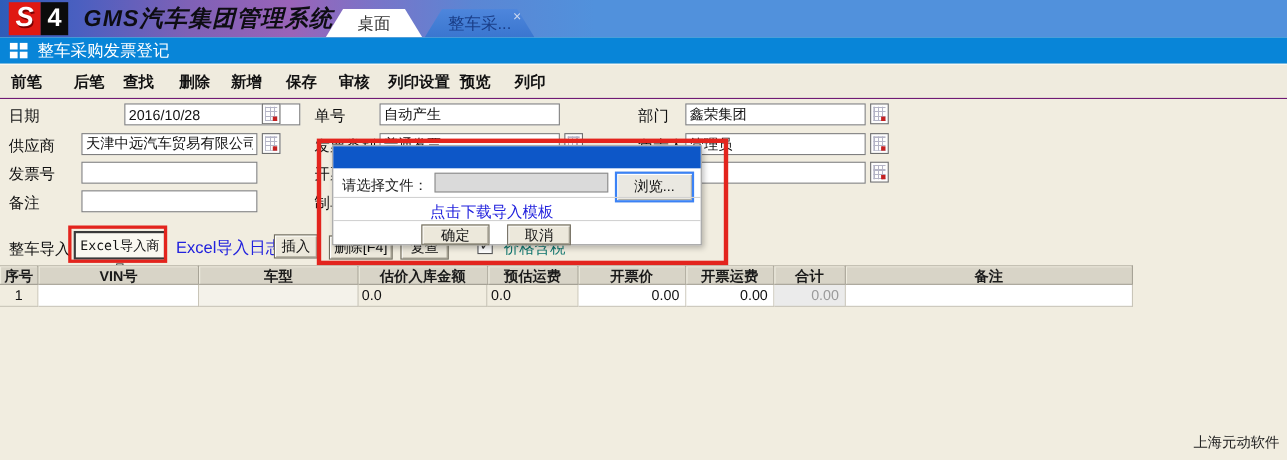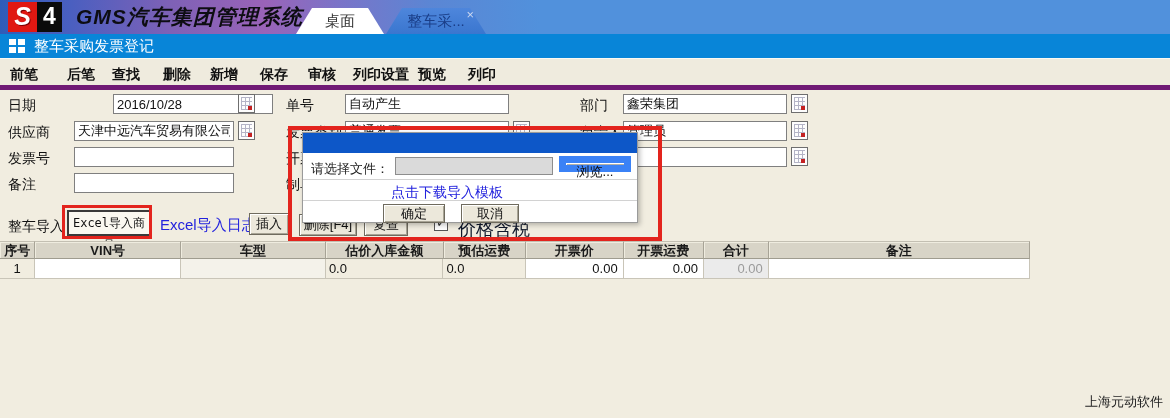--- a/index.html
+++ b/index.html
@@ -25,21 +25,21 @@
 
   
   .pagebar { position:absolute; left:0; top:34px; width:1170px; height:24px; background:#0885d8; }
   .winicon { position:absolute; left:9px; top:5px; width:16px; height:15px; display:grid;
     grid-template-columns:7px 7px; grid-template-rows:6px 6px; gap:2px; }
   .winicon div { background:#fff; }
   .pagetitle { position:absolute; left:34px; top:3px; color:#fff; font-size:15px; }
 
   
   .toolbar { position:absolute; left:0; top:58px; width:1170px; height:32px; background:#efebde;
-    border-top:1px solid #fbf9f2; border-bottom:5px solid #701a75; }
+    border-top:1px solid #fbf9f2; border-bottom:1px solid #701a75; }
   .tool-item { position:absolute; top:7px; font-size:14px; font-weight:bold; color:#111; cursor:default; }
 
   
   .flabel { position:absolute; font-size:14px; color:#111; }
   .field { position:absolute; height:20px; border:1px solid #7f7f7f; background:#fff; font-size:13px;
     padding:1px 3px; font-family:"Liberation Sans","DejaVu Sans",sans-serif; color:#111; }
   .cal { position:absolute; width:17px; height:19px; border:1px solid #6e6e6e; background:#fdfdfd; }
   .cal::before { content:""; position:absolute; inset:2px;
     background-image:repeating-linear-gradient(to right,#b4b4c6 0 1px,transparent 1px 4px),
                      repeating-linear-gradient(to bottom,#b4b4c6 0 1px,transparent 1px 4px); }
@@ -53,21 +53,21 @@
     font-family:"DejaVu Sans Mono","Liberation Mono",monospace; }
   .link { color:#2222dd; font-size:15px; cursor:pointer; }
   .excel-log { position:absolute; left:160px; top:9px; }
   .btn3d { background:#ece8db; border:1px solid #6f6b5e; box-shadow:inset 1px 1px 0 #fff,inset -1px -1px 0 #a8a495;
     font-size:13px; color:#111; text-align:center; }
   .insert-btn { position:absolute; left:249px; top:6px; width:40px; height:22px; line-height:20px; }
   .delete-btn { position:absolute; left:299px; top:7px; width:58px; height:22px; line-height:20px; }
   .recheck-btn { position:absolute; left:364px; top:7px; width:44px; height:22px; line-height:20px; }
   .cb { position:absolute; left:434px; top:10px; width:14px; height:14px; background:#fff; border:1px solid #555; }
   .cb::after { content:"✓"; position:absolute; left:1px; top:-3px; font-size:13px; font-weight:bold; color:#333; }
-  .tax-label { position:absolute; left:458px; top:10px; font-size:18px; color:#0f172a; }
+  .tax-label { position:absolute; left:458px; top:10px; font-size:14px; color:#0f766e; }
 
   
   .grid { position:absolute; left:0; top:241px; width:1030px; }
   .grid-row { display:flex; }
   .gh { height:18px; background:#d8d4c7; border-right:1px solid #a7a396; border-bottom:1px solid #9f9c8f;
     border-top:1px solid #c3bfb2; font-size:13px; font-weight:bold; color:#1a1a1a; text-align:center; line-height:17px;
     box-shadow:inset 1px 1px 0 #efecdf; }
   .gc { height:20px; border-right:1px solid #c9c5b8; border-bottom:1px solid #c9c5b8; font-size:13px;
     color:#111; line-height:19px; }
   .c0{width:36px;} .c1{width:149px;} .c2{width:148px;} .c3{width:120px;} .c4{width:84px;}
@@ -80,22 +80,22 @@
   .cell-seq { text-align:center; }
 
   
   .dialog { position:absolute; left:302px; top:132px; width:336px; height:91px; background:#fff;
     border:1px solid #9a9a9a; box-shadow:2px 2px 5px rgba(0,0,0,.25); z-index:5; }
   .dlg-title { height:20px; background:#0d57c8; }
   .dlg-body { position:relative; height:71px; }
   .dlg-file-label { position:absolute; left:8px; top:7px; font-size:13px; color:#222; }
   .dlg-file-input { position:absolute; left:92px; top:4px; width:158px; height:18px; background:#dadada;
     border:1px solid #8d8d8d; }
-  .dlg-browse { position:absolute; left:256px; top:3px; width:72px; height:16px; line-height:18px;
-    background:#eae8e1; border:7px solid #3b82f6; box-shadow:inset 1px 1px 0 #fff,inset -1px -1px 0 #b3b0a5;
+  .dlg-browse { position:absolute; left:256px; top:3px; width:72px; height:28px; line-height:18px;
+    background:#eae8e1; border:2px solid #3b82f6; box-shadow:inset 1px 1px 0 #fff,inset -1px -1px 0 #b3b0a5;
     font-size:13px; text-align:center; color:#111; }
   .dlg-sep1 { position:absolute; left:0; right:0; top:26px; border-top:1px solid #d2d2d2; }
   .dlg-link { position:absolute; left:88px; top:31px; font-size:14px; }
   .dlg-sep2 { position:absolute; left:0; right:0; top:47px; border-top:1px solid #d2d2d2; }
   .dlg-ok { position:absolute; left:80px; top:51px; width:62px; height:19px; line-height:17px; }
   .dlg-cancel { position:absolute; left:158px; top:51px; width:58px; height:19px; line-height:17px; }
 
   
   .red-box { position:absolute; border:4px solid #e3241d; z-index:10; pointer-events:none; }
   .red-box-excel { left:62px; top:205px; width:90px; height:34px; border-width:3px; }

